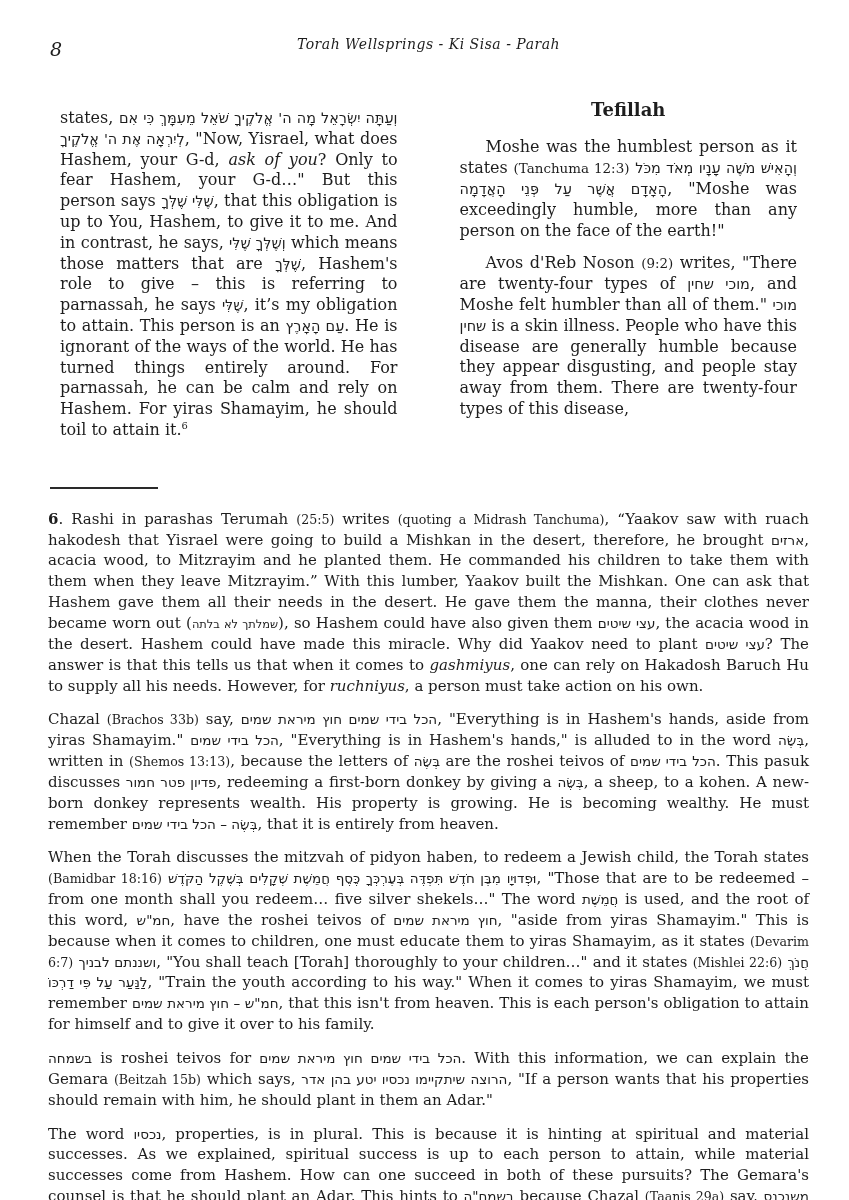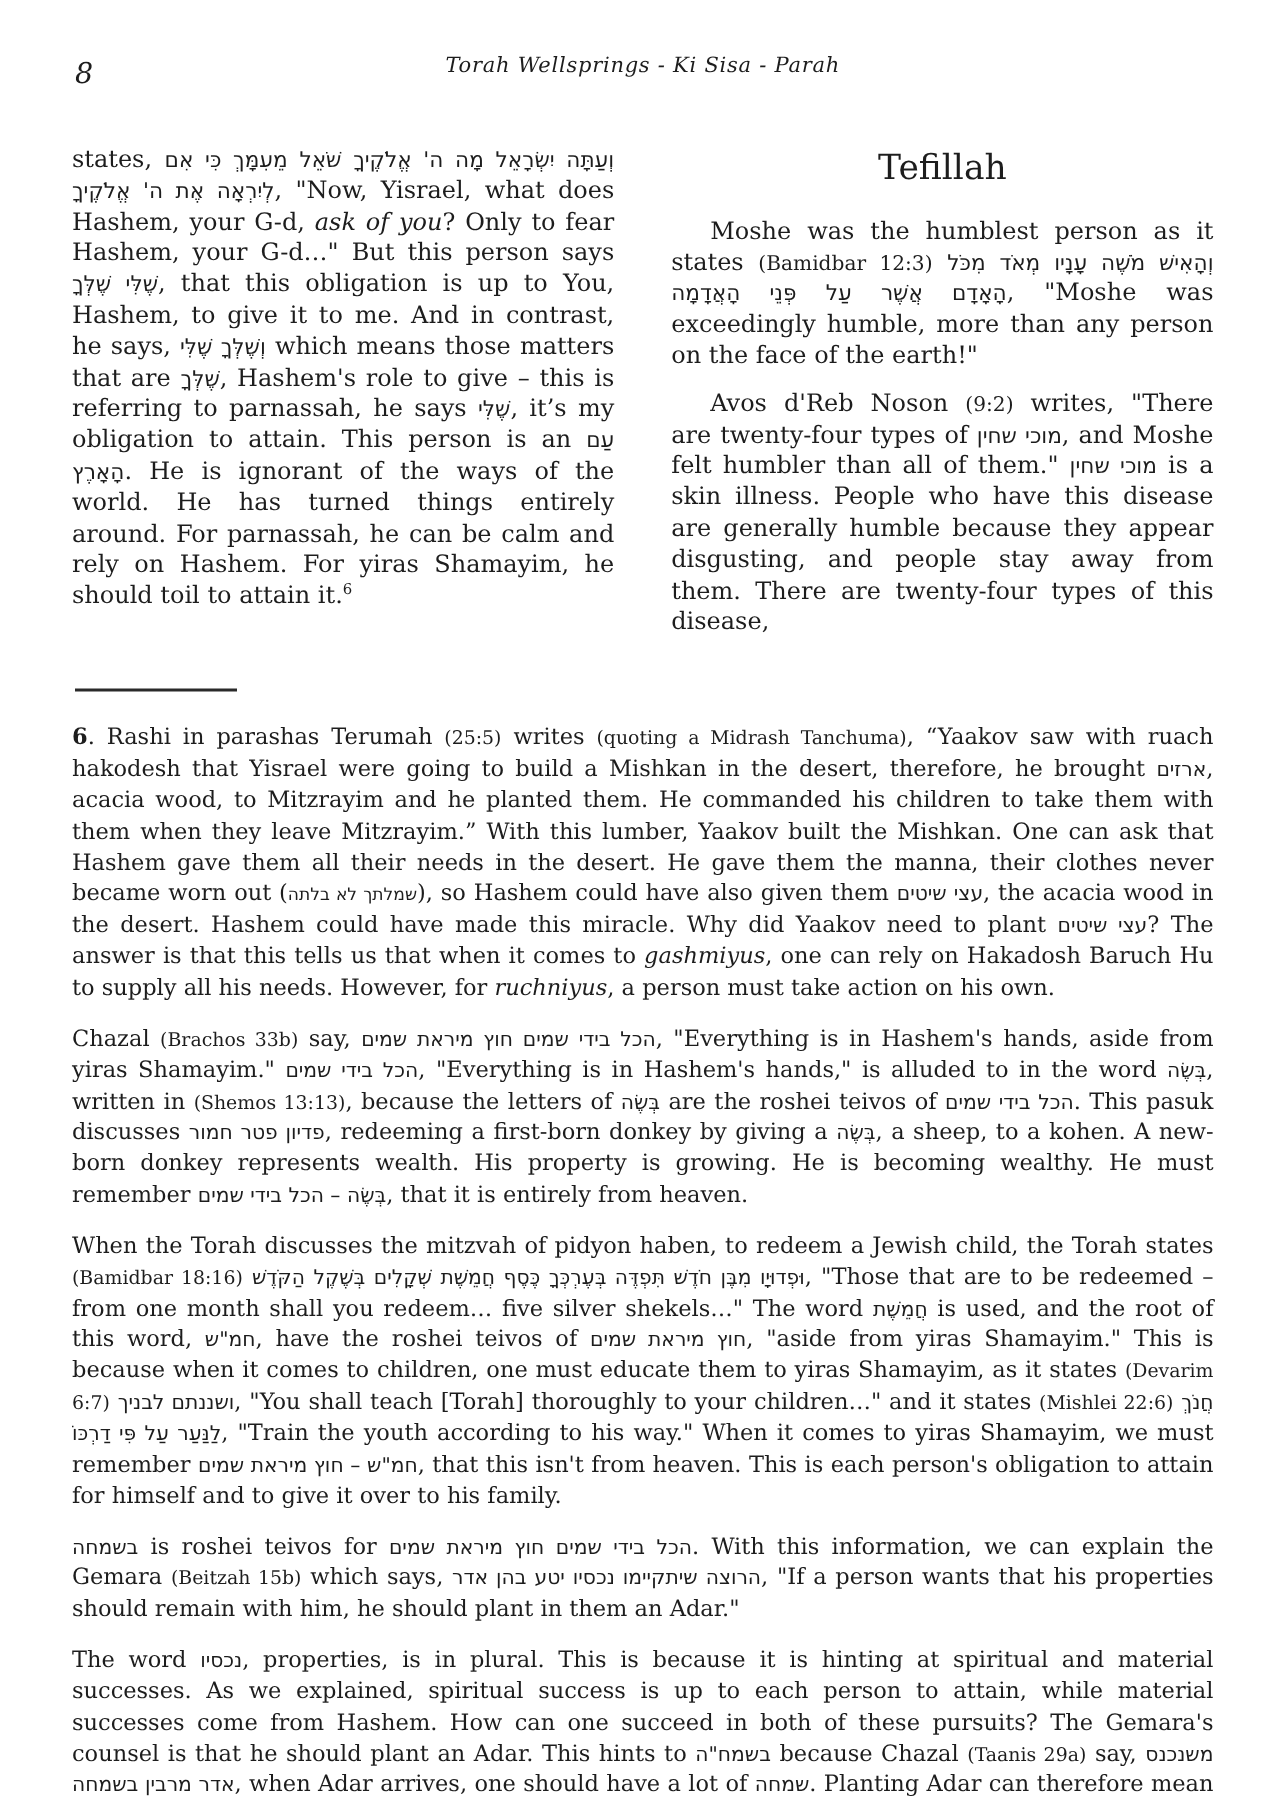--- a/index.html
+++ b/index.html
@@ -7,24 +7,24 @@
     width:849px;height:1200px;background:#ffffff;margin:0 auto;
     box-sizing:border-box;padding:26px 40px 0 48px;
     font-family:"DejaVu Serif","Liberation Serif",serif;
     color:#1d1d1d;position:relative;overflow:hidden;
   }
   .page-header{position:relative;height:30px;margin-top:10px;}
   .page-num{font-style:italic;font-size:19px;position:absolute;left:2px;top:2px;}
   .page-title{position:absolute;left:0;right:0;text-align:center;font-style:italic;font-size:14px;letter-spacing:0.5px;}
   .columns{display:flex;gap:38px;margin-top:30px;}
   .col{flex:1;text-align:justify;font-size:16px;line-height:1.3;}
-  .col p{margin:0;}
+  .col p{margin:12px;}
   .col .para-gap{margin-top:11px;}
   .col .indent{text-indent:26px;}
-  .section-heading{text-align:center;font-weight:normal;font-size:23px;margin:2px 0 16px 0;font-family:"DejaVu Serif","Liberation Serif",serif;}
+  .section-heading{text-align:center;font-weight:bold;font-size:18px;margin:2px 0 16px 0;font-family:"DejaVu Serif","Liberation Serif",serif;}
   .footnote-sep{width:108px;border:none;border-top:2px solid #2a2a2a;margin:34px 0 20px 2px;}
   .footnotes{font-size:15px;line-height:1.39;text-align:justify;}
   .footnotes p{margin:12px 0 13px 0;}
   
   .r-i{font-style:italic;}
   .r-b{font-weight:bold;}
   .r-p{font-size:0.84em;}
   .r-h{font-family:"DejaVu Sans","Liberation Sans",sans-serif;font-size:0.9em;}
   .r-hp{font-family:"DejaVu Sans","Liberation Sans",sans-serif;font-size:0.76em;}
   .r-sup{vertical-align:super;font-size:0.62em;line-height:0;}
@@ -38,21 +38,21 @@
     <span class="page-num">8</span>
     <span class="page-title">Torah Wellsprings - Ki Sisa - Parah</span>
   </div>
 
   <div class="columns">
     <div class="col">
       <p><span>states, </span><span class="r-h">וְעַתָּה יִשְׂרָאֵל מָה ה' אֱלֹקֶיךָ שֹׁאֵל מֵעִמָּךְ כִּי אִם לְיִרְאָה אֶת ה' אֱלֹקֶיךָ</span><span>, "Now, Yisrael, what does Hashem, your G-d, </span><span class="r-i">ask of you</span><span>? Only to fear Hashem, your G-d…" But this person says </span><span class="r-h">שֶׁלִּי שֶׁלְּךָ</span><span>, that this obligation is up to You, Hashem, to give it to me. And in contrast, he says, </span><span class="r-h">וְשֶׁלְּךָ שֶׁלִּי</span><span> which means those matters that are </span><span class="r-h">שֶׁלְּךָ</span><span>, Hashem's role to give – this is referring to parnassah, he says </span><span class="r-h">שֶׁלִּי</span><span>, it’s my obligation to attain. This person is an </span><span class="r-h">עַם הָאָרֶץ</span><span>. He is ignorant of the ways of the world. He has turned things entirely around. For parnassah, he can be calm and rely on Hashem. For yiras Shamayim, he should toil to attain it.</span><span class="r-sup">6</span></p>
     </div>
     <div class="col">
       <h2 class="section-heading">Tefillah</h2>
-      <p class="indent"><span>Moshe was the humblest person as it states </span><span class="r-p">(Bamidbar 12:3)</span><span> </span><span class="r-h">וְהָאִישׁ מֹשֶׁה עָנָיו מְאֹד מִכֹּל הָאָדָם אֲשֶׁר עַל פְּנֵי הָאֲדָמָה</span><span>, "Moshe was exceedingly humble, more than any person on the face of the earth!"</span></p>
+      <p class="indent"><span>Moshe was the humblest person as it states </span><span class="r-p">(Tanchuma 12:3)</span><span> </span><span class="r-h">וְהָאִישׁ מֹשֶׁה עָנָיו מְאֹד מִכֹּל הָאָדָם אֲשֶׁר עַל פְּנֵי הָאֲדָמָה</span><span>, "Moshe was exceedingly humble, more than any person on the face of the earth!"</span></p>
       <p class="indent para-gap"><span>Avos d'Reb Noson </span><span class="r-p">(9:2)</span><span> writes, "There are twenty-four types of </span><span class="r-h">מוכי שחין</span><span>, and Moshe felt humbler than all of them." </span><span class="r-h">מוכי שחין</span><span> is a skin illness. People who have this disease are generally humble because they appear disgusting, and people stay away from them. There are twenty-four types of this disease,</span></p>
     </div>
   </div>
 
   <hr class="footnote-sep">
 
   <section class="footnotes">
     <p><span class="r-b">6</span><span>. Rashi in parashas Terumah </span><span class="r-p">(25:5)</span><span> writes </span><span class="r-p">(quoting a Midrash Tanchuma)</span><span>, “Yaakov saw with ruach hakodesh that Yisrael were going to build a Mishkan in the desert, therefore, he brought </span><span class="r-h">ארזים</span><span>, acacia wood, to Mitzrayim and he planted them. He commanded his children to take them with them when they leave Mitzrayim.” With this lumber, Yaakov built the Mishkan. One can ask that Hashem gave them all their needs in the desert. He gave them the manna, their clothes never became worn out (</span><span class="r-hp">שמלתך לא בלתה</span><span>), so Hashem could have also given them </span><span class="r-h">עצי שיטים</span><span>, the acacia wood in the desert. Hashem could have made this miracle. Why did Yaakov need to plant </span><span class="r-h">עצי שיטים</span><span>? The answer is that this tells us that when it comes to </span><span class="r-i">gashmiyus</span><span>, one can rely on Hakadosh Baruch Hu to supply all his needs. However, for </span><span class="r-i">ruchniyus</span><span>, a person must take action on his own.</span></p>
     <p><span>Chazal </span><span class="r-p">(Brachos 33b)</span><span> say, </span><span class="r-h">הכל בידי שמים חוץ מיראת שמים</span><span>, "Everything is in Hashem's hands, aside from yiras Shamayim." </span><span class="r-h">הכל בידי שמים</span><span>, "Everything is in Hashem's hands," is alluded to in the word </span><span class="r-h">בְּשֶׂה</span><span>, written in </span><span class="r-p">(Shemos 13:13)</span><span>, because the letters of </span><span class="r-h">בְּשֶׂה</span><span> are the roshei teivos of </span><span class="r-h">הכל בידי שמים</span><span>. This pasuk discusses </span><span class="r-h">פדיון פטר חמור</span><span>, redeeming a first-born donkey by giving a </span><span class="r-h">בְּשֶׂה</span><span>, a sheep, to a kohen. A new-born donkey represents wealth. His property is growing. He is becoming wealthy. He must remember </span><span class="r-h">בְּשֶׂה – הכל בידי שמים</span><span>, that it is entirely from heaven.</span></p>
     <p><span>When the Torah discusses the mitzvah of pidyon haben, to redeem a Jewish child, the Torah states </span><span class="r-p">(Bamidbar 18:16)</span><span> </span><span class="r-h">וּפְדוּיָו מִבֶּן חֹדֶשׁ תִּפְדֶּה בְּעֶרְכְּךָ כֶּסֶף חֲמֵשֶׁת שְׁקָלִים בְּשֶׁקֶל הַקֹּדֶשׁ</span><span>, "Those that are to be redeemed – from one month shall you redeem… five silver shekels…" The word </span><span class="r-h">חֲמֵשֶׁת</span><span> is used, and the root of this word, </span><span class="r-h">חמ"ש</span><span>, have the roshei teivos of </span><span class="r-h">חוץ מיראת שמים</span><span>, "aside from yiras Shamayim." This is because when it comes to children, one must educate them to yiras Shamayim, as it states </span><span class="r-p">(Devarim 6:7)</span><span> </span><span class="r-h">ושננתם לבניך</span><span>, "You shall teach [Torah] thoroughly to your children…" and it states </span><span class="r-p">(Mishlei 22:6)</span><span> </span><span class="r-h">חֲנֹךְ לַנַּעַר עַל פִּי דַרְכּוֹ</span><span>, "Train the youth according to his way." When it comes to yiras Shamayim, we must remember </span><span class="r-h">חמ"ש – חוץ מיראת שמים</span><span>, that this isn't from heaven. This is each person's obligation to attain for himself and to give it over to his family.</span></p>

